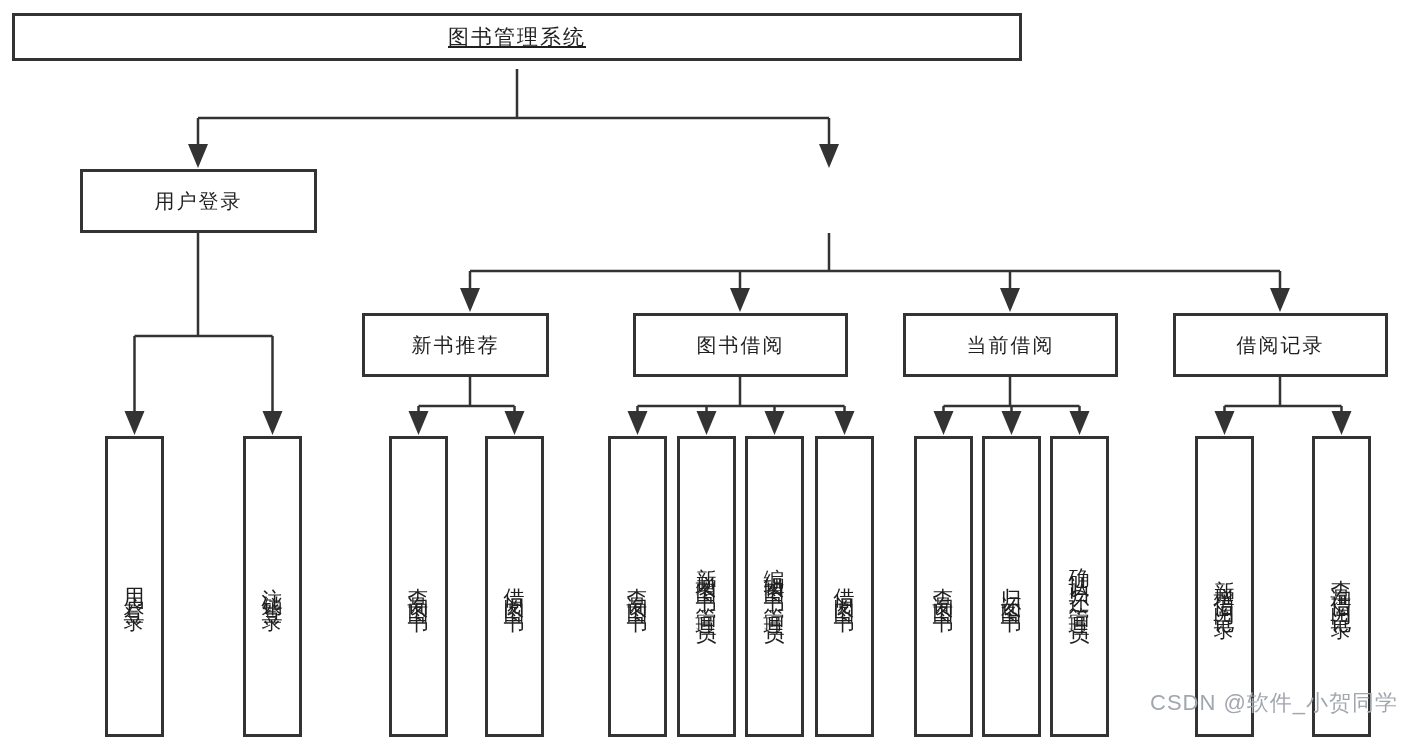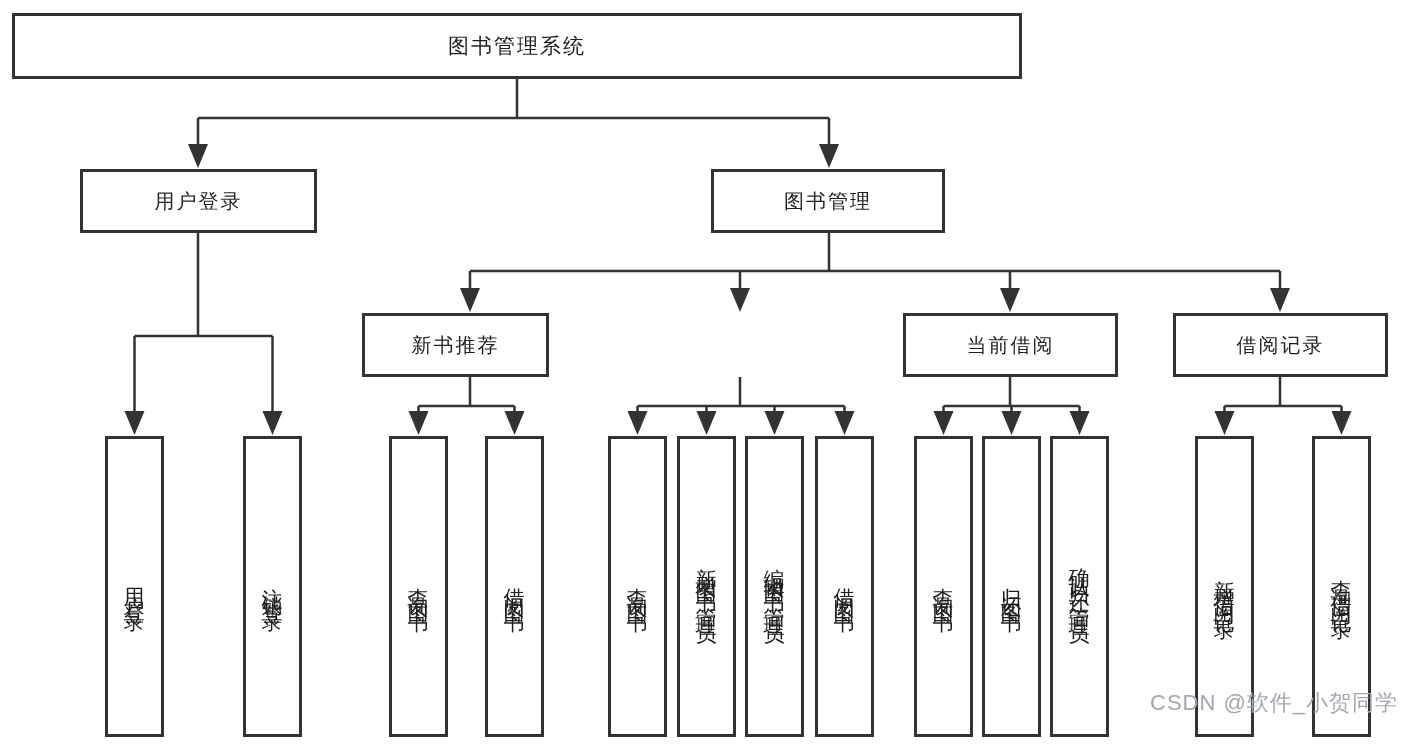--- a/index.html
+++ b/index.html
@@ -120,33 +120,33 @@
       <polygon points="764.5,411 784.5,411 774.5,435"></polygon>
       <polygon points="834.5,411 854.5,411 844.5,435"></polygon>
       <polygon points="933.5,411 953.5,411 943.5,435"></polygon>
       <polygon points="1001.5,411 1021.5,411 1011.5,435"></polygon>
       <polygon points="1069.5,411 1089.5,411 1079.5,435"></polygon>
       <polygon points="1214.5,411 1234.5,411 1224.5,435"></polygon>
       <polygon points="1331.5,411 1351.5,411 1341.5,435"></polygon>
     </g>
   </svg>
 
-  <div class="box hbox root-box" style="left:12px;top:13px;width:1010px;height:66px;">
+  <div class="box hbox root-box" style="left:12px;top:13px;width:1010px;height:48px;text-decoration:underline;">
     <span>图书管理系统</span>
   </div>
 
   <div class="box hbox" style="left:80px;top:169px;width:237px;height:64px;">
     <span>用户登录</span>
   </div>
-  <div class="box hbox" style="left:711px;top:169px;width:234px;height:64px;">
-    <span>图书管理</span>
-  </div>
 
   <div class="box hbox" style="left:362px;top:313px;width:187px;height:64px;">
     <span>新书推荐</span>
+  </div>
+  <div class="box hbox" style="left:633px;top:313px;width:215px;height:64px;">
+    <span>图书借阅</span>
   </div>
   <div class="box hbox" style="left:903px;top:313px;width:215px;height:64px;">
     <span>当前借阅</span>
   </div>
   <div class="box hbox" style="left:1173px;top:313px;width:215px;height:64px;">
     <span>借阅记录</span>
   </div>
 
   <div class="box vbox" style="left:105px;">
     <span>用户登录</span>

